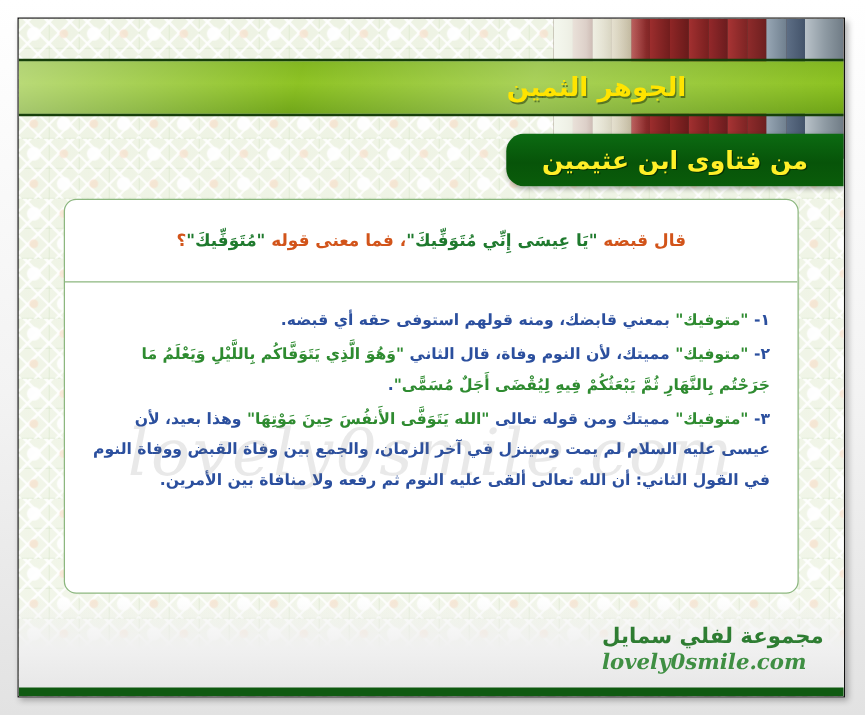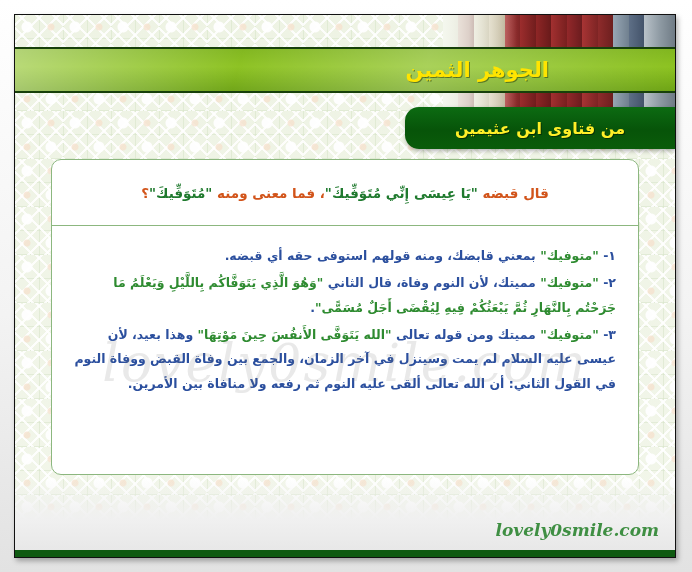--- a/index.html
+++ b/index.html
@@ -113,21 +113,21 @@
     background: linear-gradient(180deg,#0c6b12 0%,#075409 55%,#0a5c0a 100%);
     border-top-left-radius: 14px;
     border-bottom-left-radius: 14px;
     box-shadow: 1px 2px 4px rgba(0,0,0,0.30);
     display: flex;
     align-items: center;
     justify-content: center;
   }
   .subtitle-box .subtitle-text {
     color: #ffef28;
-    font-size: 16px;
+    font-size: 20px;
     font-weight: bold;
     text-shadow: 1px 1px 0 rgba(0,0,0,0.45);
     white-space: nowrap;
   }
 
   
   .content-card {
     position: absolute;
     top: 144px;
     right: 36px;
@@ -267,21 +267,21 @@
 
       <div class="subtitle-box">
         <div class="subtitle-text">من فتاوى ابن عثيمين</div>
       </div>
     </div>
 
     <div class="content-card">
 
       <div class="question-row">
         <div class="q-text">
-          <span>قال قبضه </span><span class="verse">"يَا عِيسَى إِنِّي مُتَوَفِّيكَ"</span><span>، فما معنى ومنه </span><span class="verse">"مُتَوَفِّيكَ"</span><span>؟</span>
+          <span>قال قبضه </span><span class="verse">"يَا عِيسَى إِنِّي مُتَوَفِّيكَ"</span><span>، فما معنى قوله </span><span class="verse">"مُتَوَفِّيكَ"</span><span>؟</span>
         </div>
       </div>
 
       <div class="answer-body">
 
         <div class="point">
           <span>١- </span><span class="hl">"متوفيك"</span><span> بمعني قابضك، ومنه قولهم استوفى حقه أي قبضه.</span>
         </div>
 
         <div class="point">
@@ -291,19 +291,20 @@
         <div class="point">
           <span>٣- </span><span class="hl">"متوفيك"</span><span> مميتك ومن قوله تعالى </span><span class="ayah">"الله يَتَوَفَّى الأَنفُسَ حِينَ مَوْتِهَا"</span><span> وهذا بعيد، لأن عيسى عليه السلام لم يمت وسينزل في آخر الزمان، والجمع بين وفاة القبض ووفاة النوم في القول الثاني: أن الله تعالى ألقى عليه النوم ثم رفعه ولا منافاة بين الأمرين.</span>
         </div>
       </div>
     </div>
 
     <div class="watermark">lovely0smile.com</div>
 
     <div class="footer-zone">
       <div class="footer-text">
+        <div class="brand-ar">مجموعة لفلي سمايل</div>
         <div class="brand-url">lovely0smile.com</div>
       </div>
       <div class="footer-bar"></div>
     </div>
 
   </div>
 </div>
 
 </body></html>

